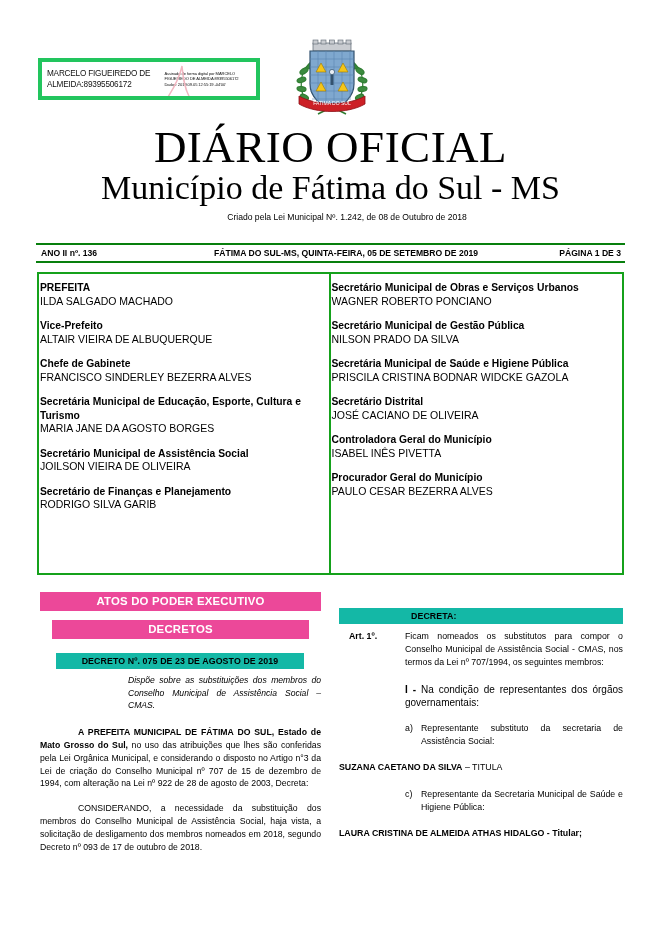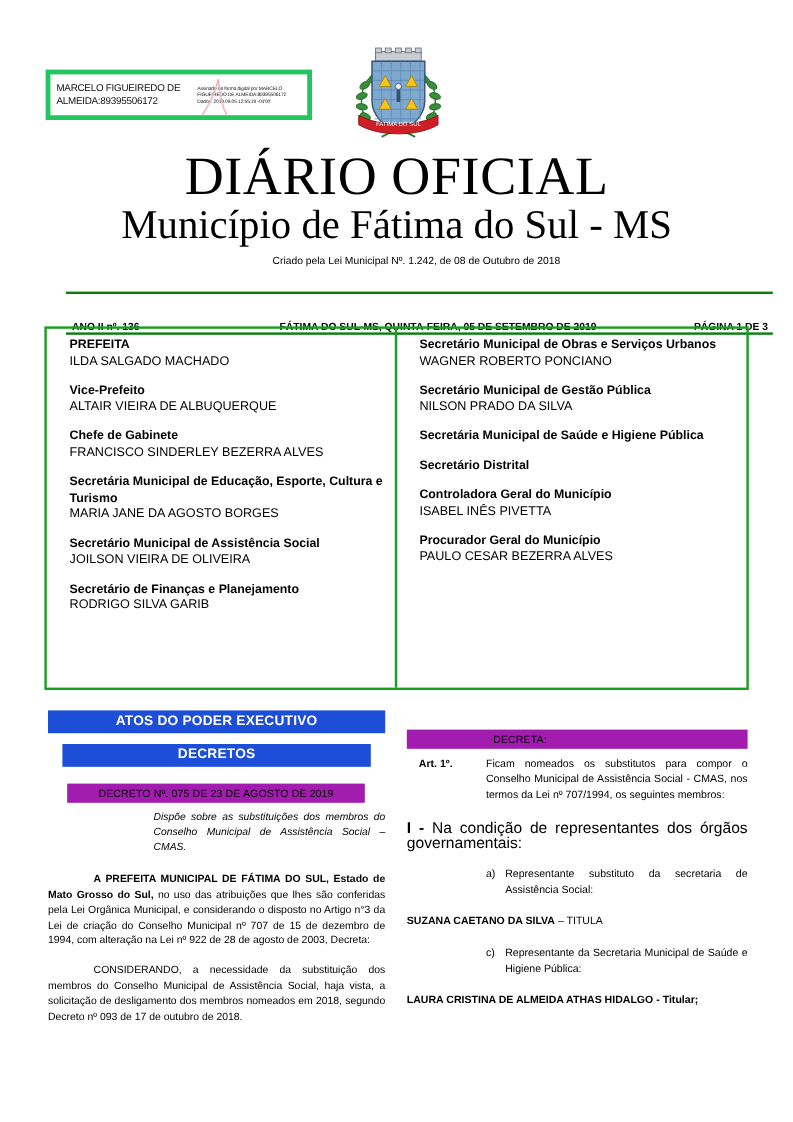--- a/index.html
+++ b/index.html
@@ -93,25 +93,24 @@
   }
 
   
   .issue-bar {
     position: absolute;
     left: 36px;
     top: 243px;
     width: 589px;
     border-top: 2.5px solid #087f0d;
     border-bottom: 2.5px solid #087f0d;
-    height: 36px;
+    height: 20px;
     display: flex;
-    align-items: flex-end;
-    box-sizing: border-box;
-    margin-left: 19px;
+    align-items: center;
+    box-sizing: border-box;
   }
   .issue-bar div {
     font-size: 8.6px;
     font-weight: bold;
     white-space: nowrap;
   }
   .issue-left  { width: 150px; padding-left: 5px; }
   .issue-mid   { flex: 1; text-align: center; }
   .issue-right { width: 120px; text-align: right; padding-right: 4px; }
 
@@ -122,54 +121,54 @@
     top: 272px;
     width: 587px;
     height: 303px;
     border: 2px solid #15a11b;
     box-sizing: border-box;
     display: flex;
   }
   .off-col {
     width: 50%;
     box-sizing: border-box;
-    padding: 7px 8px 0 19px;
+    padding: 7px 8px 0 1px;
   }
   .off-col.left { border-right: 2px solid #15a11b; }
   .off-entry { margin-bottom: 11px; }
   .off-role {
     font-size: 10.3px;
     font-weight: bold;
     line-height: 13.5px;
   }
   .off-name {
     font-size: 10.5px;
     line-height: 13.5px;
   }
 
   
   .banner {
     position: absolute;
-    background: #1d4ed8;
+    background: #ec4899;
     color: #ffffff;
     font-size: 11.4px;
     font-weight: bold;
     text-align: center;
     line-height: 19px;
     letter-spacing: 0.2px;
   }
   #banner-atos { left: 40px; top: 592px; width: 281px; height: 19px; }
   #banner-decretos { left: 52px; top: 620px; width: 257px; height: 19px; }
 
   
   .grey-band {
     position: absolute;
-    background: #a21caf;
-    font-size: 8.8px;
-    font-weight: normal;
+    background: #14b8a6;
+    font-size: 8.8px;
+    font-weight: bold;
     line-height: 16px;
     text-align: center;
     letter-spacing: 0.1px;
   }
   #band-decreto-num { left: 56px; top: 653px; width: 248px; height: 16px; }
   #band-decreta { left: 339px; top: 608px; width: 284px; height: 16px;
                   text-align: left; padding-left: 72px; box-sizing: border-box; }
 
   
   .col-left {
@@ -216,23 +215,24 @@
     padding-left: 10px;
     box-sizing: border-box;
   }
   .art-text {
     flex: 1;
     font-size: 8.8px;
     line-height: 13.2px;
     text-align: justify;
   }
   .inciso {
-    font-size: 13px;
-    line-height: 13.2px;
-    text-align: justify;
+    font-size: 10px;
+    line-height: 13.2px;
+    text-align: justify;
+    margin-left: 66px;
     margin-bottom: 13px;
   }
   .inciso b { font-weight: bold; }
   .alinea {
     display: flex;
     margin-left: 66px;
     margin-bottom: 13px;
   }
   .alinea-mark {
     width: 16px;
@@ -358,23 +358,25 @@
       <div class="off-entry">
         <div class="off-role">Secretário Municipal de Obras e Serviços Urbanos</div>
         <div class="off-name">WAGNER ROBERTO PONCIANO</div>
       </div>
       <div class="off-entry">
         <div class="off-role">Secretário Municipal de Gestão Pública</div>
         <div class="off-name">NILSON PRADO DA SILVA</div>
       </div>
       <div class="off-entry">
         <div class="off-role">Secretária Municipal de Saúde e Higiene Pública</div>
+        <div class="off-name">PRISCILA CRISTINA BODNAR WIDCKE GAZOLA</div>
       </div>
       <div class="off-entry">
         <div class="off-role">Secretário Distrital</div>
+        <div class="off-name">JOSÉ CACIANO DE OLIVEIRA</div>
       </div>
       <div class="off-entry">
         <div class="off-role">Controladora Geral do Município</div>
         <div class="off-name">ISABEL INÊS PIVETTA</div>
       </div>
       <div class="off-entry">
         <div class="off-role">Procurador Geral do Município</div>
         <div class="off-name">PAULO CESAR BEZERRA ALVES</div>
       </div>
     </div>

